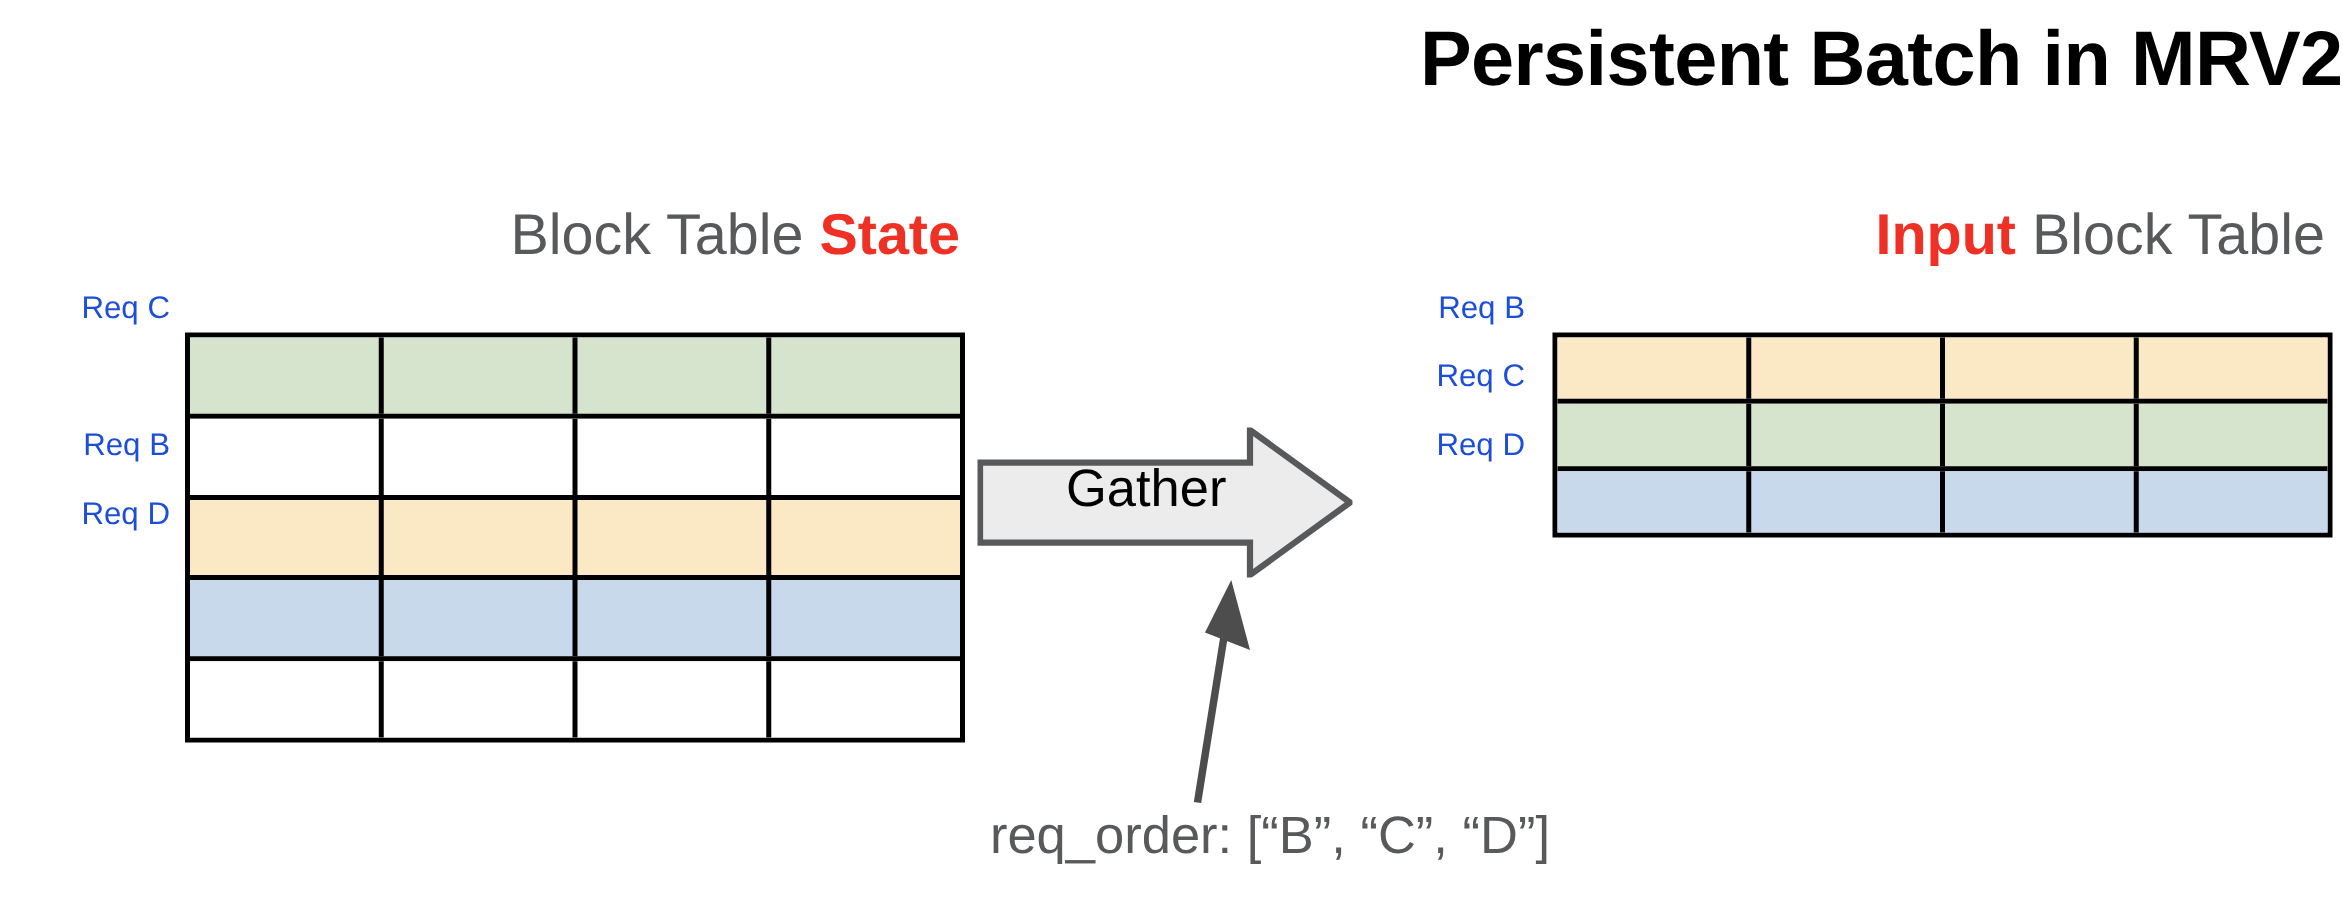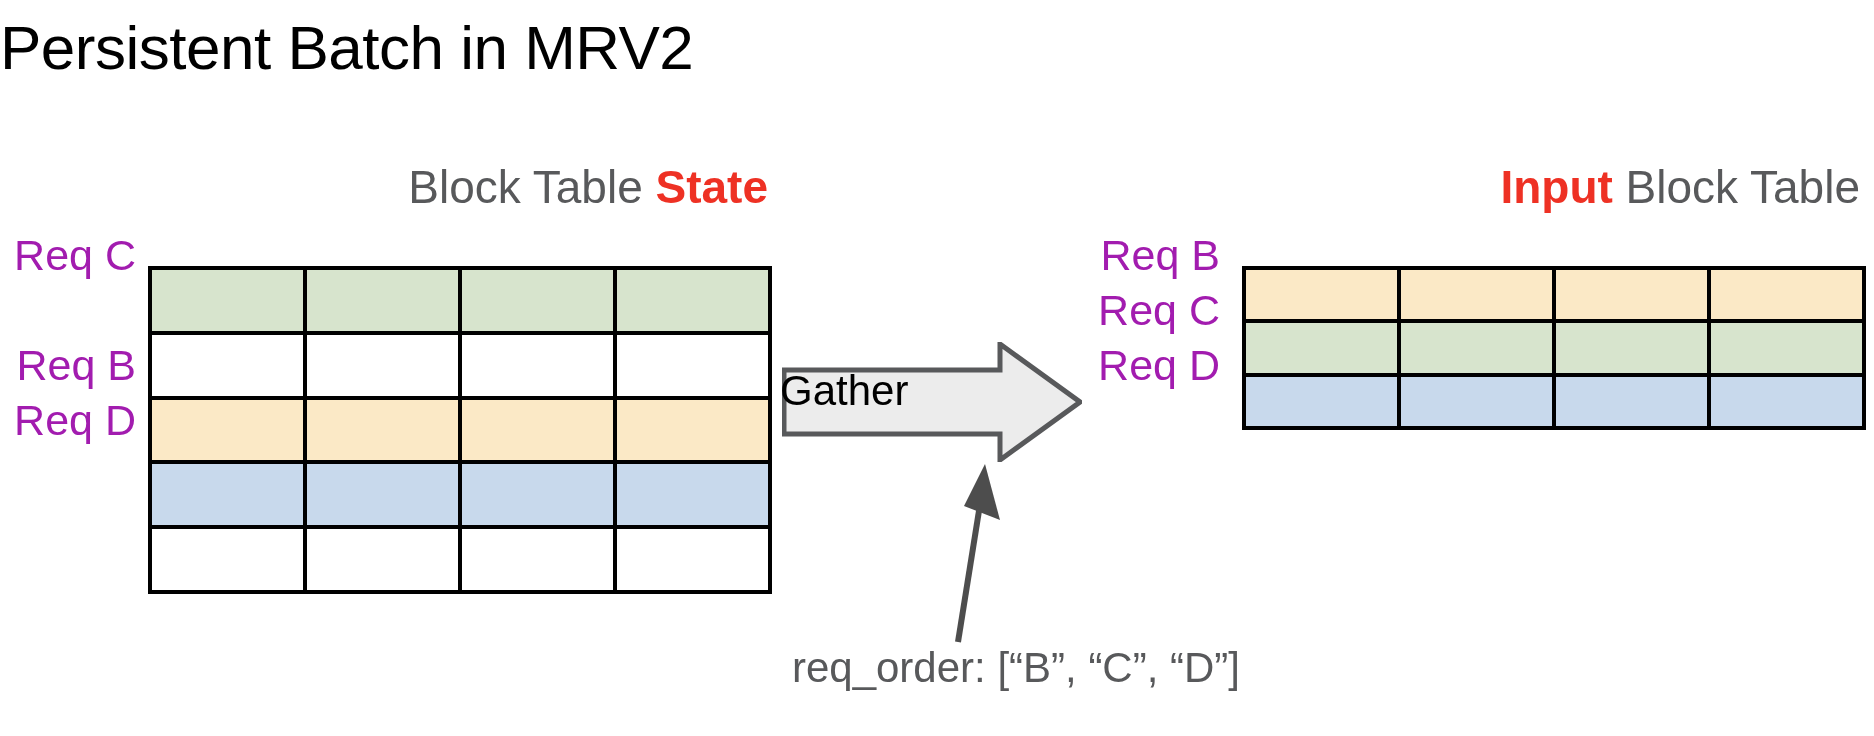--- a/index.html
+++ b/index.html
@@ -15,25 +15,25 @@
     font-family: "Liberation Sans", sans-serif;
     -webkit-font-smoothing: antialiased;
   }
 
   
   #slide-title {
     position: absolute;
     left: 0;
     top: 14px;
     width: 1874px;
-    text-align: left;
+    text-align: right;
     font-size: 62px;
     line-height: 1.1;
     color: #000000;
-    font-weight: 400;
+    font-weight: 700;
     letter-spacing: -0.5px;
   }
 
   
   .section-heading {
     position: absolute;
     font-size: 46px;
     line-height: 1.1;
     color: #58595b;
     font-weight: 400;
@@ -93,42 +93,43 @@
   #input-table {
     left: 1242px;
     top: 266px;
     width: 624px;
     height: 164px;
   }
 
   
   .row-label {
     position: absolute;
-    font-size: 43px;
+    font-size: 25px;
     line-height: 1;
-    color: #a21caf;
+    color: #1d4ed8;
     white-space: nowrap;
   }
   .row-label.right-aligned {
     text-align: right;
   }
 
   
   #gather-arrow {
     position: absolute;
     left: 782px;
     top: 342px;
     width: 300px;
     height: 120px;
   }
   #gather-label {
     position: absolute;
-    left: 780px;
+    left: 802px;
     top: 370px;
     width: 230px;
+    text-align: center;
     font-size: 42px;
     line-height: 1;
     color: #000000;
     white-space: nowrap;
     pointer-events: none;
   }
 
   
   #req-order-pointer {
     position: absolute;

